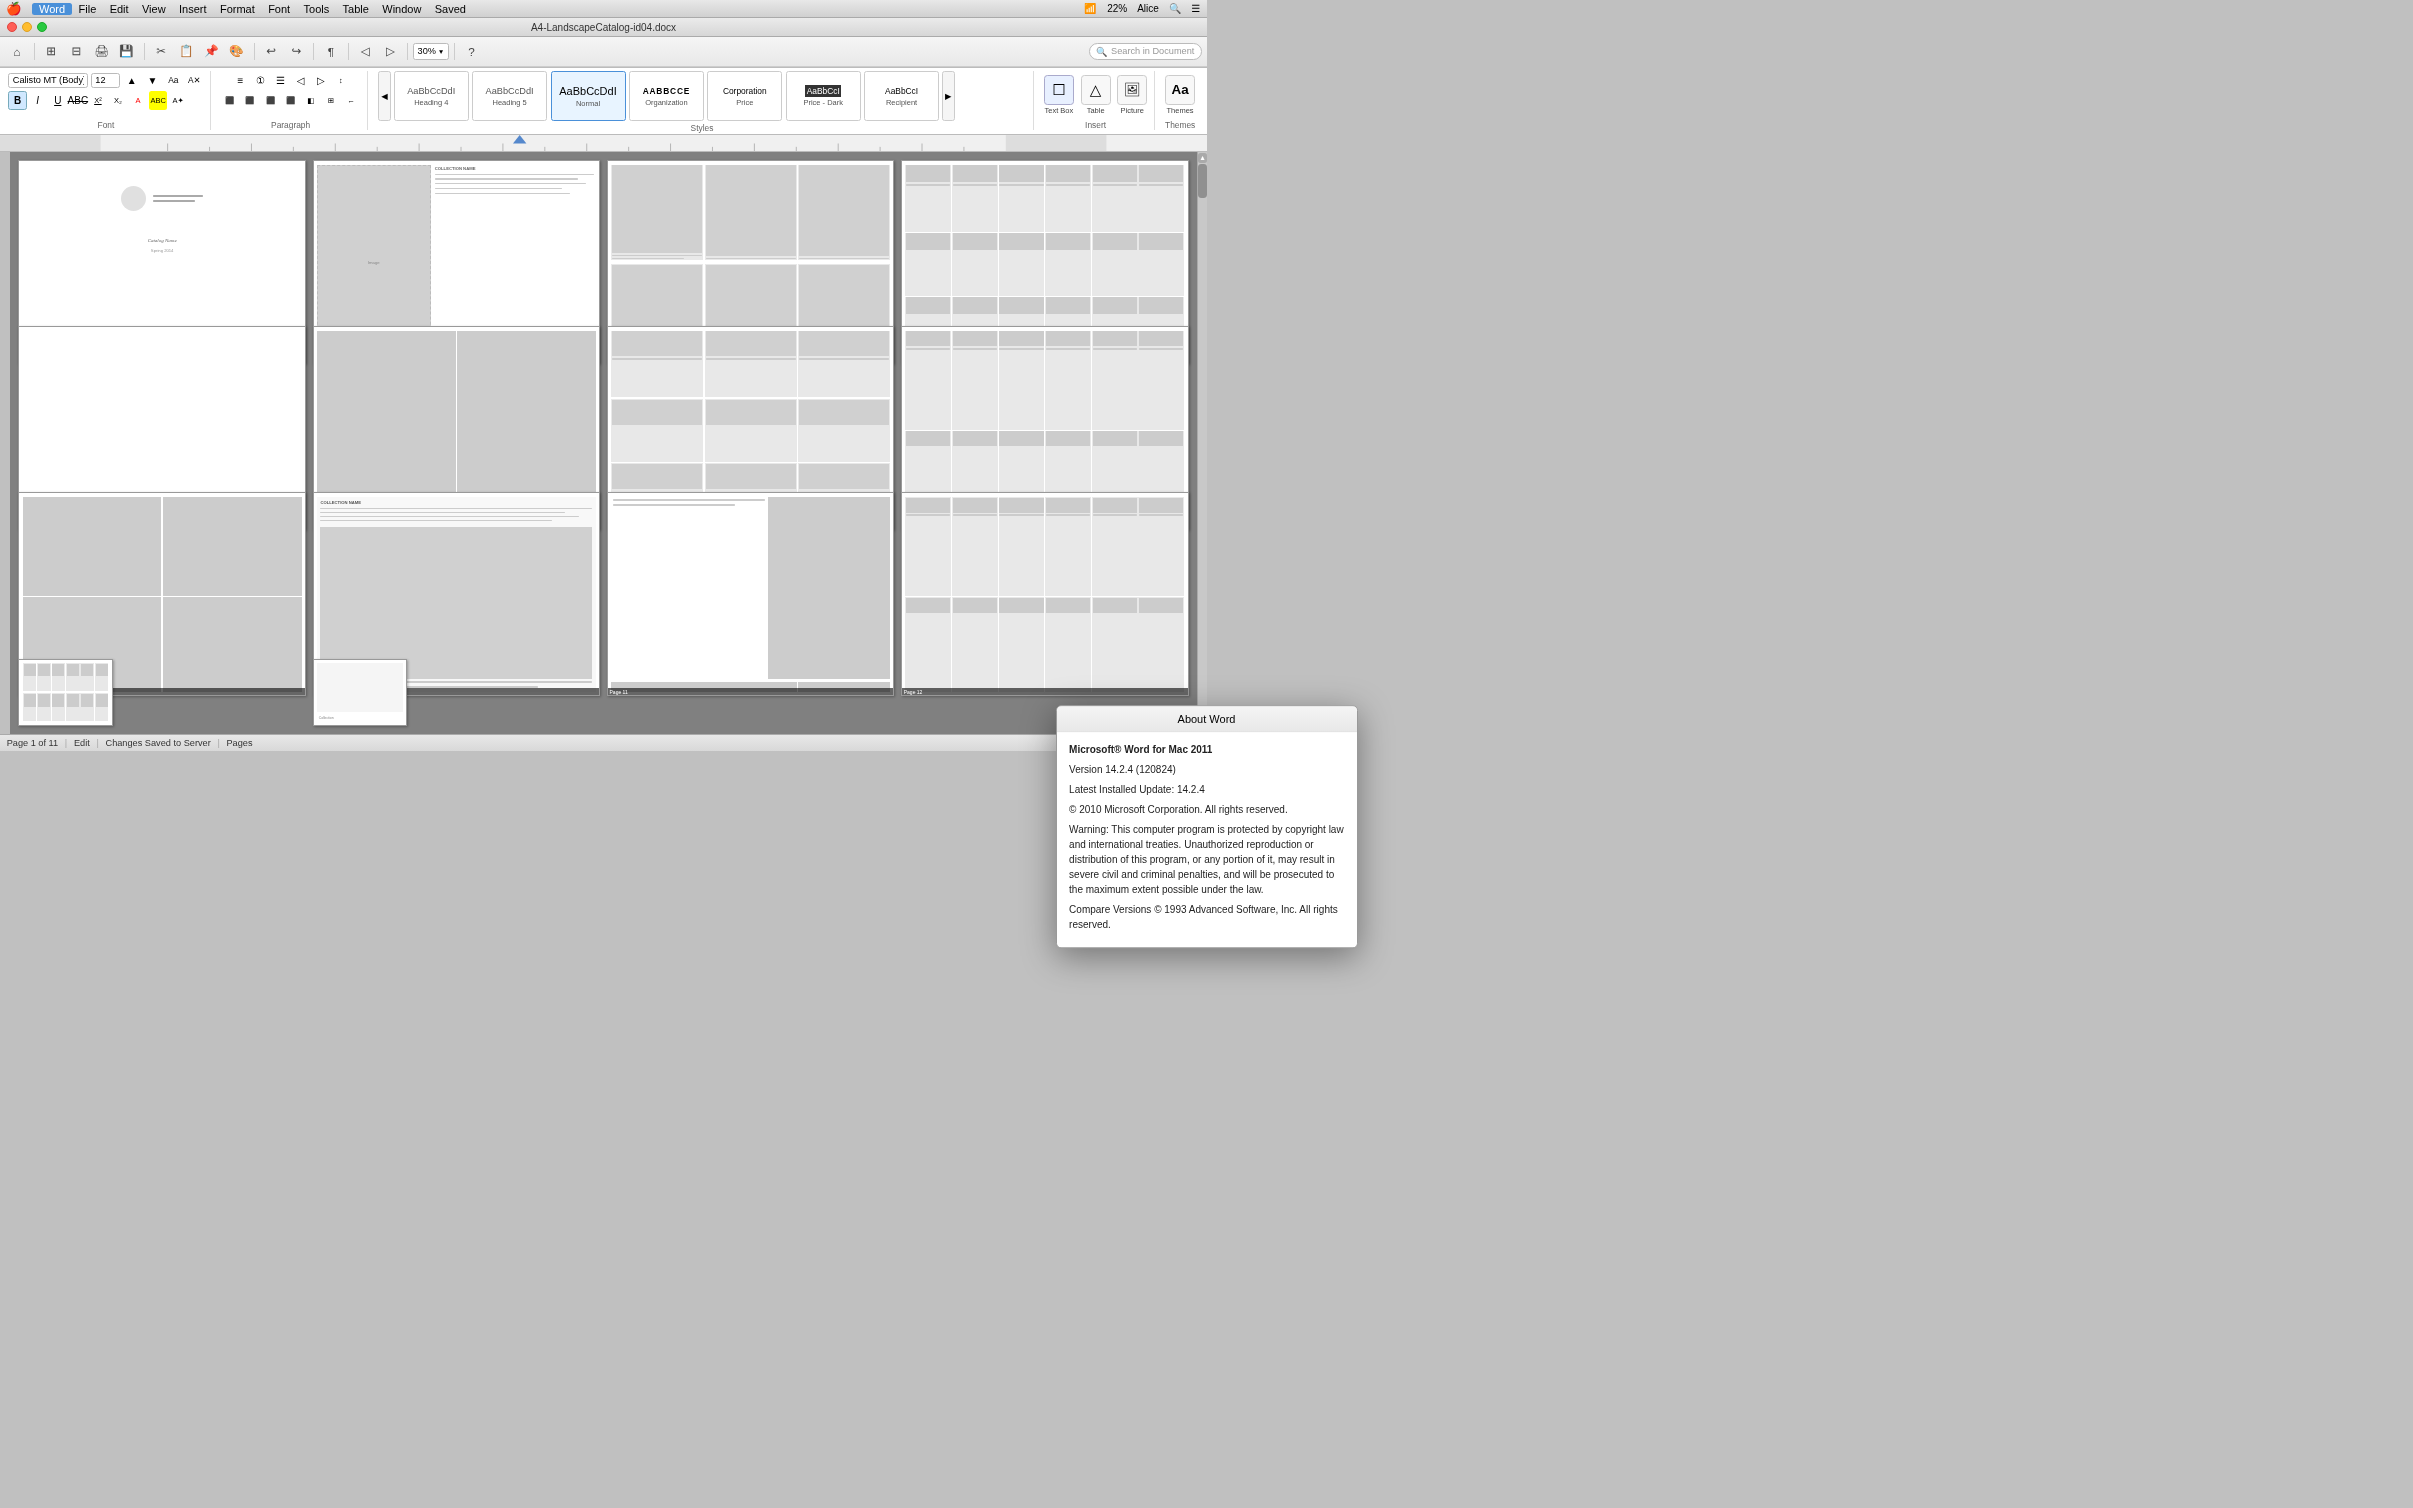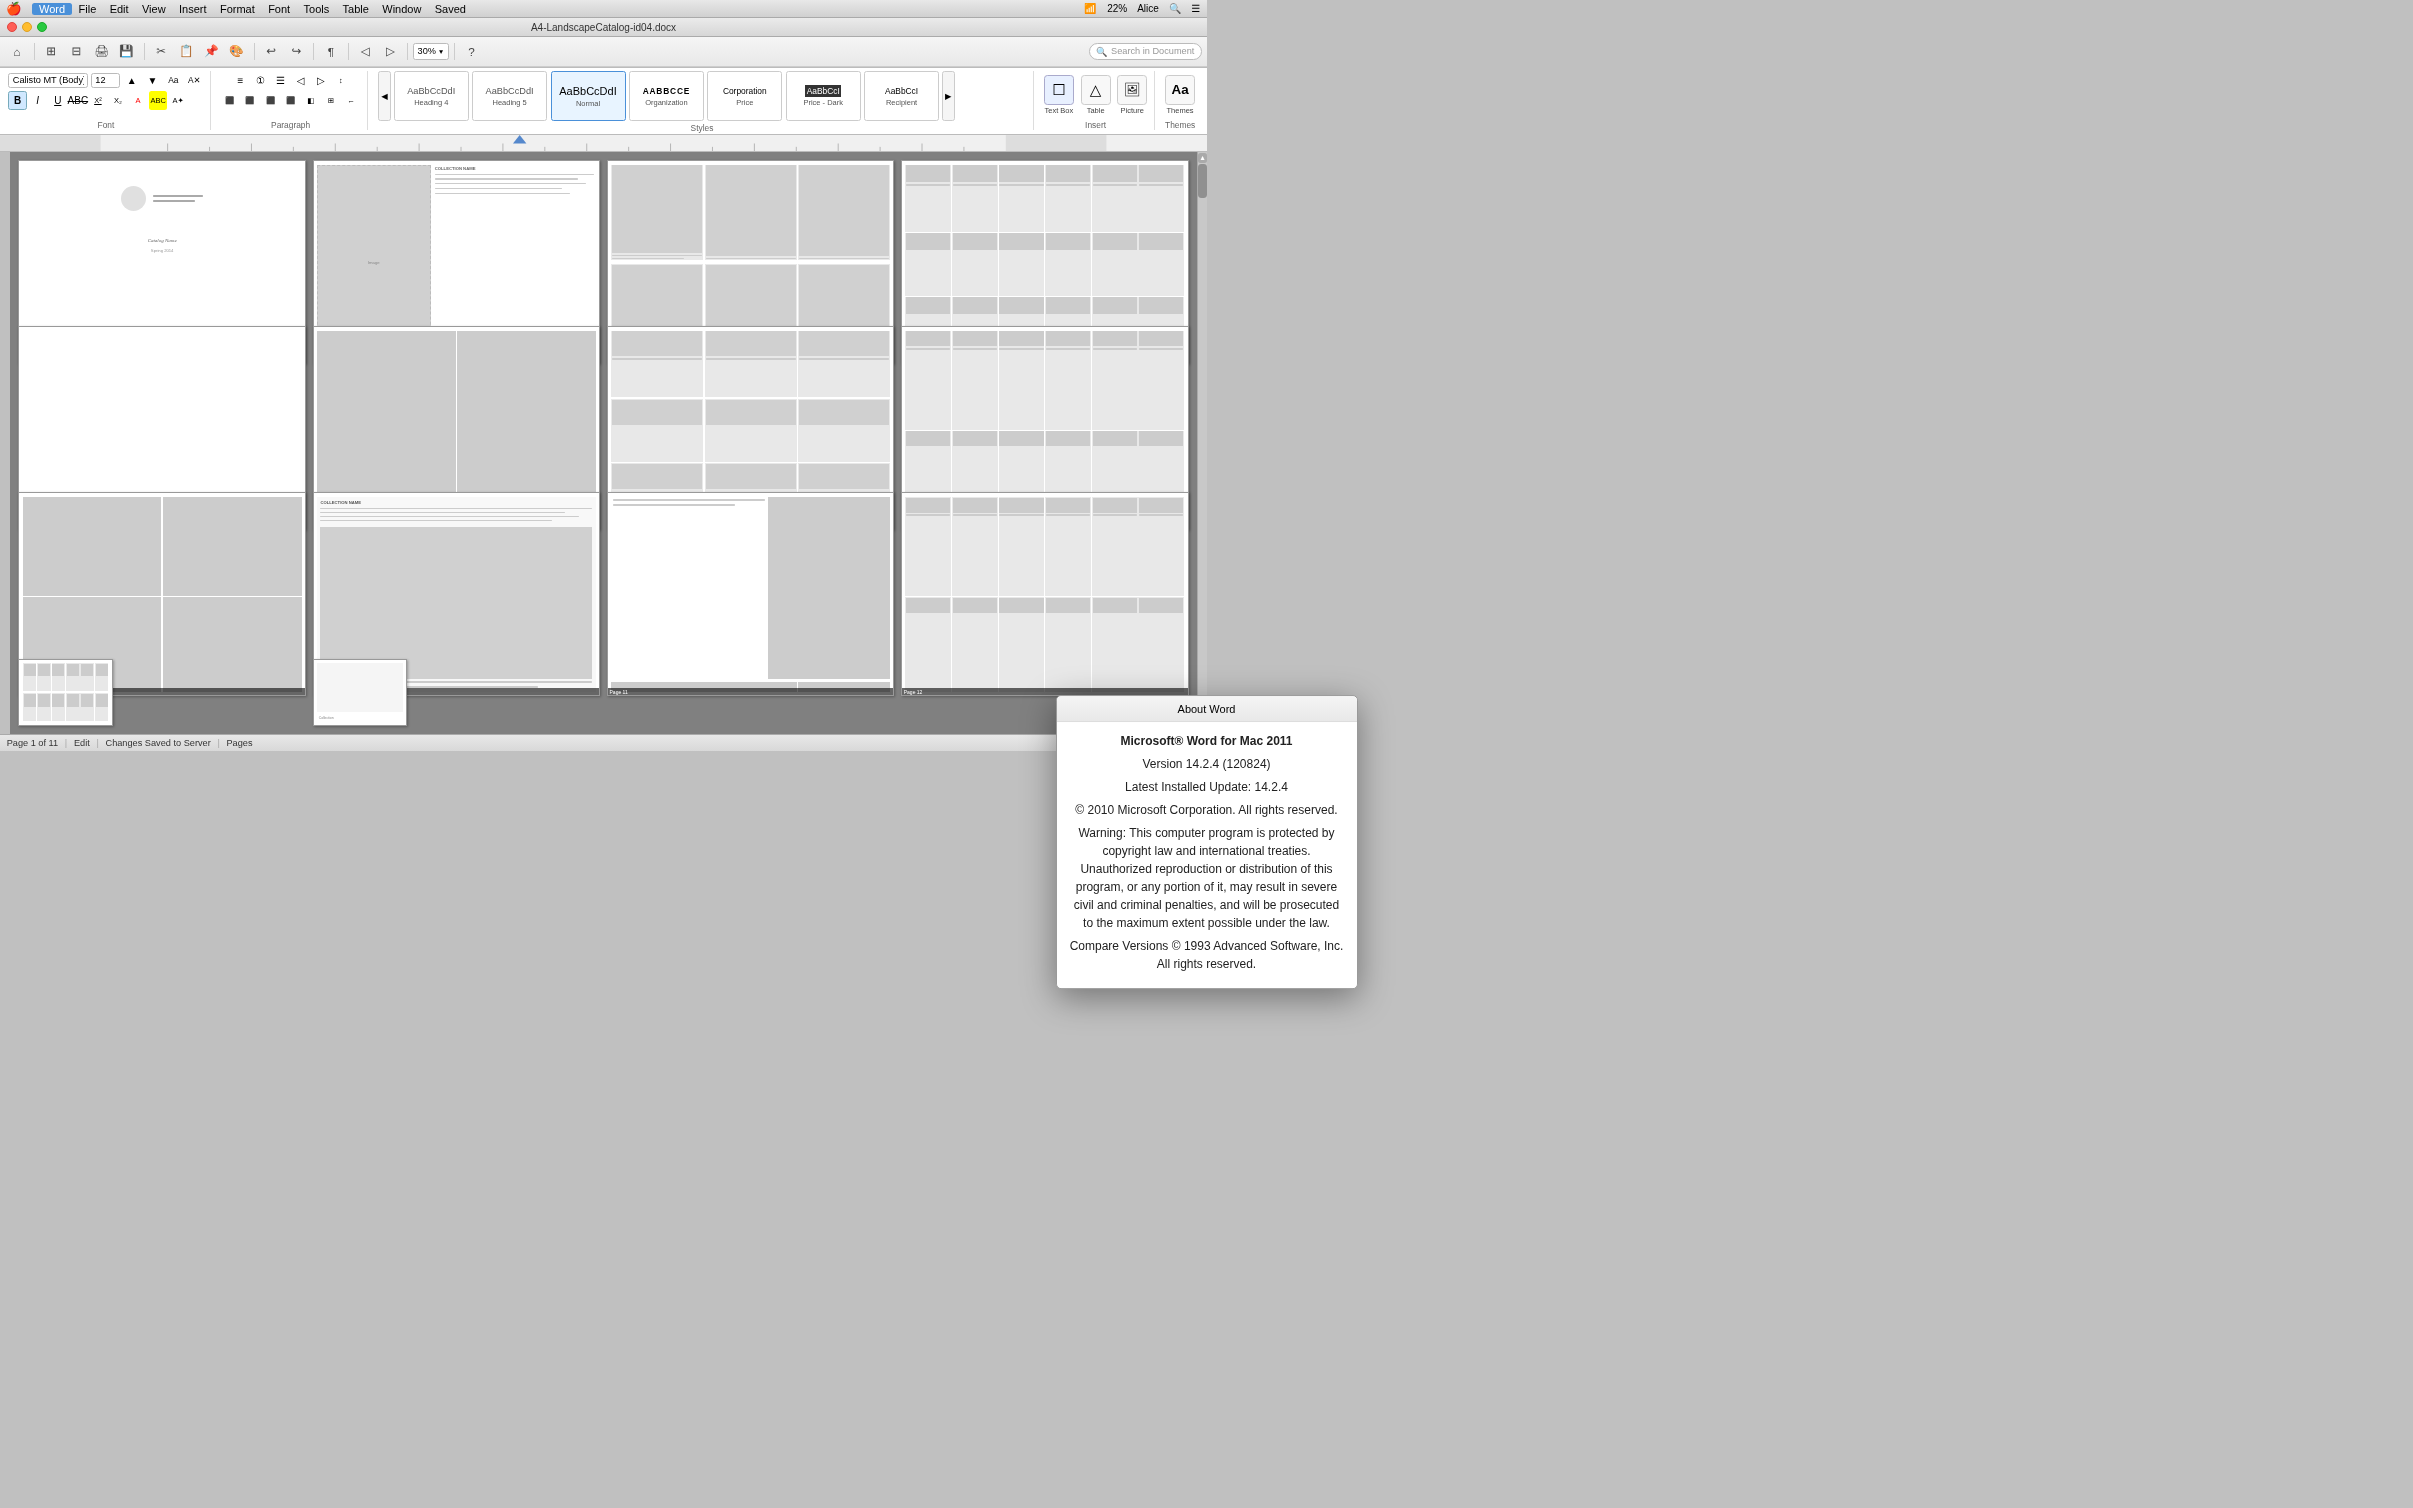--- a/index.html
+++ b/index.html
@@ -296,24 +296,23 @@
       content: '';
       position: absolute;
       bottom: -25px; right: -8.4px;
       width: 84px; height: 84px;
       background: rgba(0,0,0,0.1);
       border-radius: 50%;
     }
     .banner-ms { font-size: 7.5px; color: rgba(255,255,255,0.8); position: absolute; top: 8.4px; left: 12.6px; }
     #about-dialog .dialog-body {
       padding: 10px 12.6px;
-      font-size: 12px;
+      font-size: 10px;
       line-height: 1.5;
       color: #222;
-      text-align: center;
     }
     #about-dialog .dialog-body p { margin-bottom: 5px; }
 
     
     .thumb-content {
       width: 100%; height: 100%;
       padding: 3.4px;
       display: flex;
       flex-direction: column;
       gap: 1.7px;

